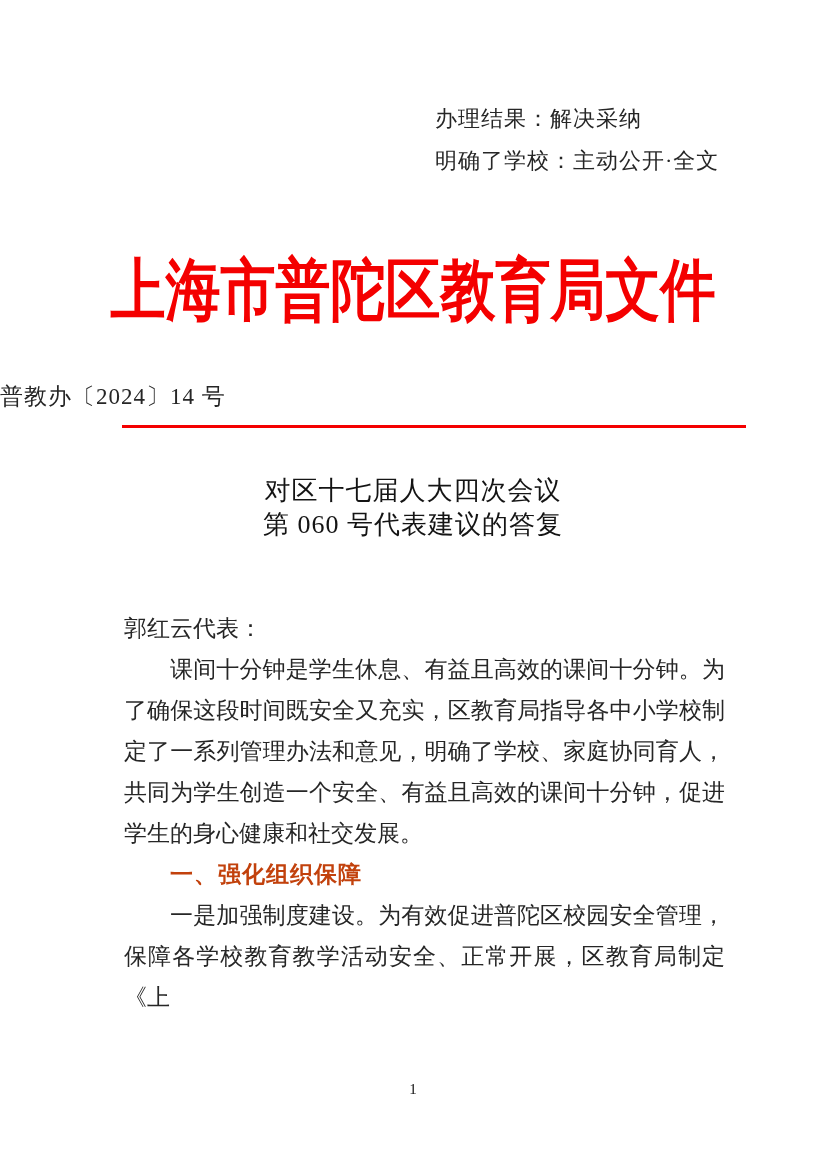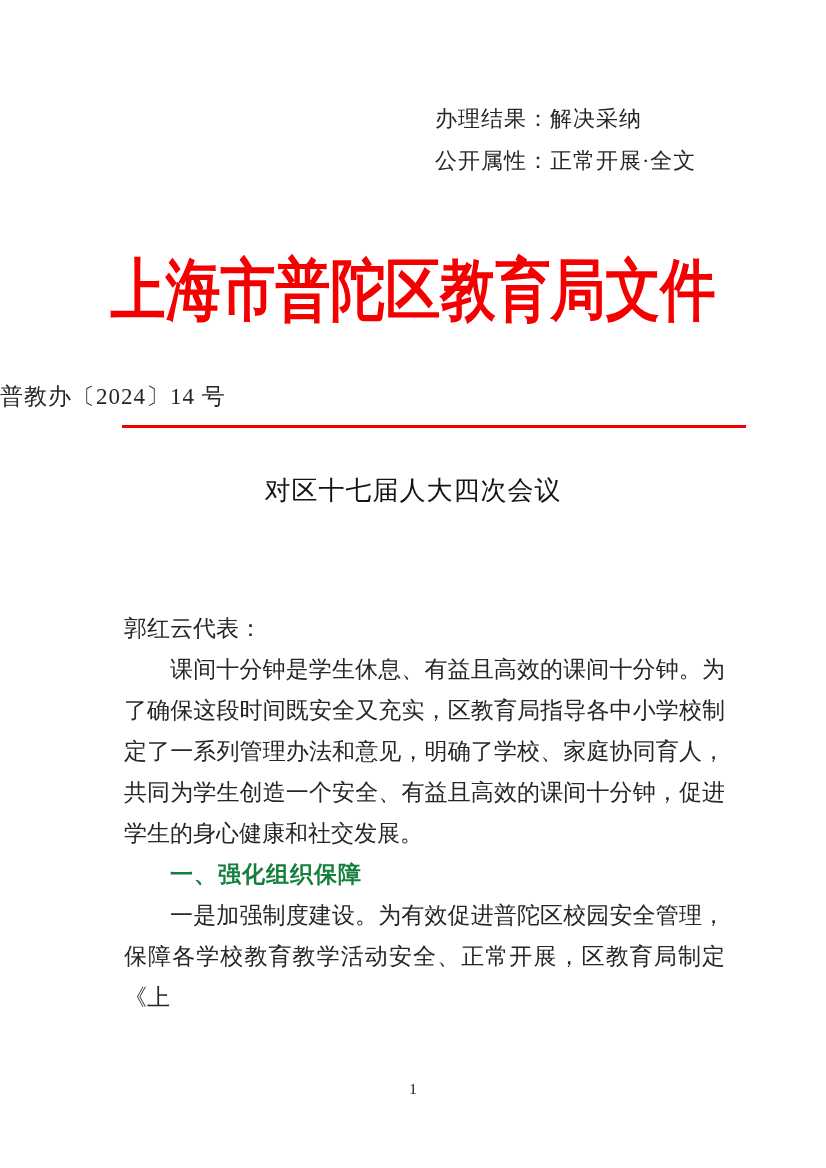--- a/index.html
+++ b/index.html
@@ -47,46 +47,47 @@
     position:absolute;left:124px;top:608px;width:601px;
     font-size:23px;line-height:41px;
     text-align:justify;text-justify:inter-character;
     color:#262626;
   }
   .body-text p{margin:0;text-indent:2em;}
   .body-text p.salutation{text-indent:0;}
   .heading1{
     font-weight:bold;
     font-family:Liberation Sans, sans-serif;
-    letter-spacing:1px;color:#15803d;
+    letter-spacing:1px;color:#c2410c;
   }
   .lead-bold{font-weight:normal;}
   .page-num{
     position:absolute;left:0;top:1080px;width:826px;
     text-align:center;font-size:15px;line-height:18px;color:#111;
   }
 </style>
 </head>
 <body>
 
 <div class="page">
 
   <div class="meta">
     <div>办理结果：解决采纳</div>
-    <div>公开属性：正常开展·全文</div>
+    <div>明确了学校：主动公开·全文</div>
   </div>
 
   <div class="doc-title">上海市普陀区教育局文件</div>
 
   <div class="doc-number">普教办〔2024〕14 号</div>
 
   <div class="red-line"></div>
 
   <div class="subject">
     <div>对区十七届人大四次会议</div>
+    <div>第 060 号代表建议的答复</div>
   </div>
 
   <div class="body-text">
     <p class="salutation">郭红云代表：</p>
     <p>课间十分钟是学生休息、有益且高效的课间十分钟。为了确保这段时间既安全又充实，区教育局指导各中小学校制定了一系列管理办法和意见，明确了学校、家庭协同育人，共同为学生创造一个安全、有益且高效的课间十分钟，促进学生的身心健康和社交发展。</p>
     <p class="heading1">一、强化组织保障</p>
     <p><span class="lead-bold">一是加强制度建设。</span><span>为有效促进普陀区校园安全管理，保障各学校教育教学活动安全、正常开展，区教育局制定《上</span></p>
   </div>
 
   <div class="page-num">1</div>

